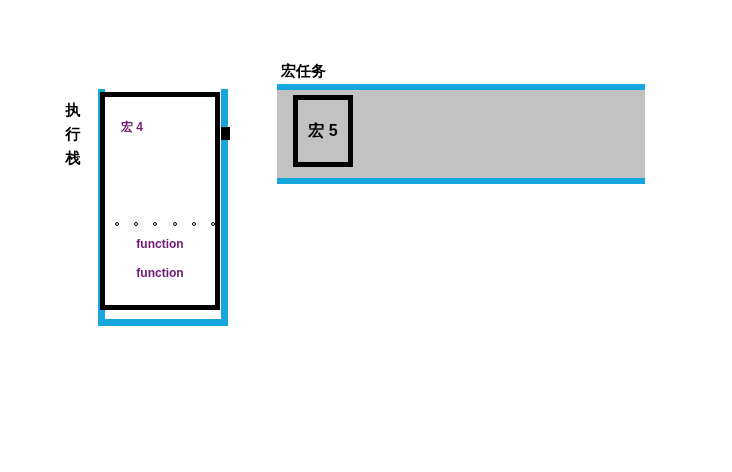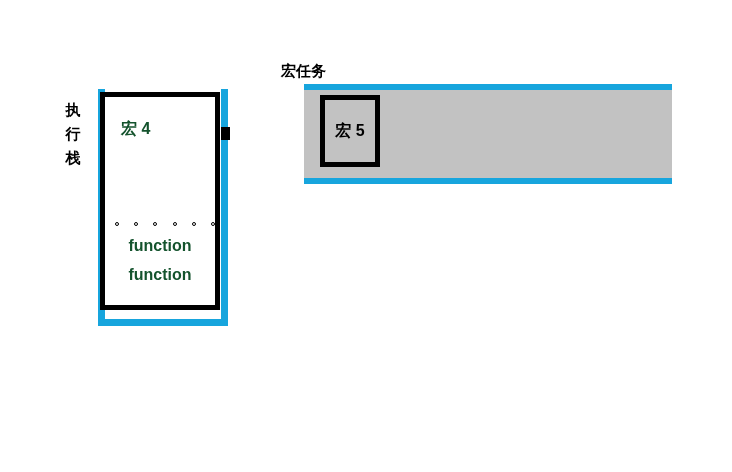--- a/index.html
+++ b/index.html
@@ -69,23 +69,23 @@
   #stack-frame-inner {
     position: relative;
     width: 100%;
     height: 100%;
   }
   .stack-entry {
     position: absolute;
     left: 0;
     width: 100%;
     text-align: center;
-    font-size: 16px;
-    font-weight: bold;
-    color: #14532d;
+    font-size: 12px;
+    font-weight: bold;
+    color: #701a75;
     white-space: nowrap;
   }
   #stack-top-entry {
     top: 22px;
     text-align: left;
     padding-left: 16px;
   }
   #stack-fn-1 { top: 140px; }
   #stack-fn-2 { top: 169px; }
 
@@ -138,21 +138,21 @@
     border-bottom: 6px solid #17a5dd;
     box-sizing: border-box;
   }
   .queue-band-inner {
     position: relative;
     width: 100%;
     height: 100%;
   }
 
   #macro-group { left: 277px; top: 62px; width: 372px; height: 130px; }
-  #macro-band  { width: 368px; height: 100px; margin-left: 27px; }
+  #macro-band  { width: 368px; height: 100px; }
 
   #micro-group { left: 277px; top: 202px; width: 372px; height: 135px; }
   #micro-band  { width: 368px; height: 105px; }
 
   
   .task-chip {
     position: absolute;
     border: 5px solid #000000;
     box-sizing: border-box;
     background: #c2c2c2;

